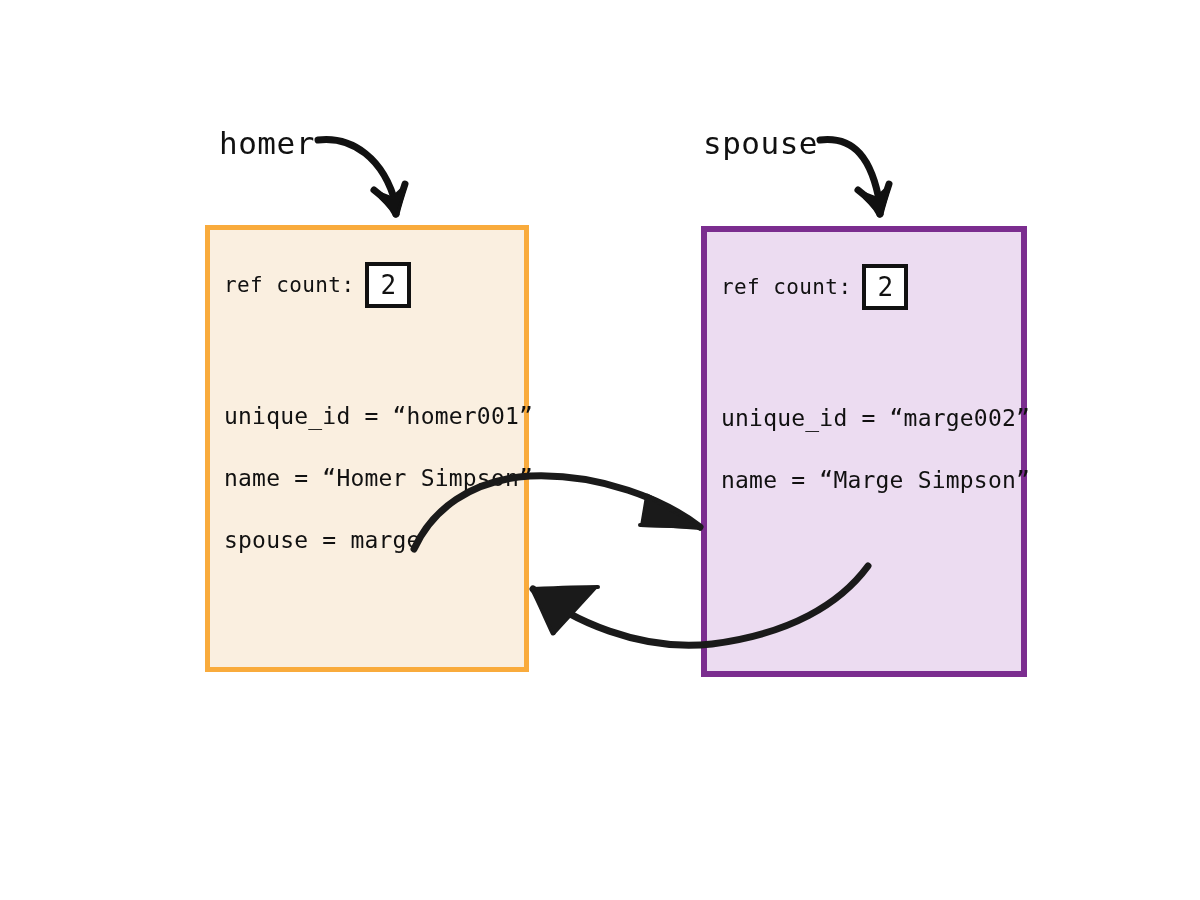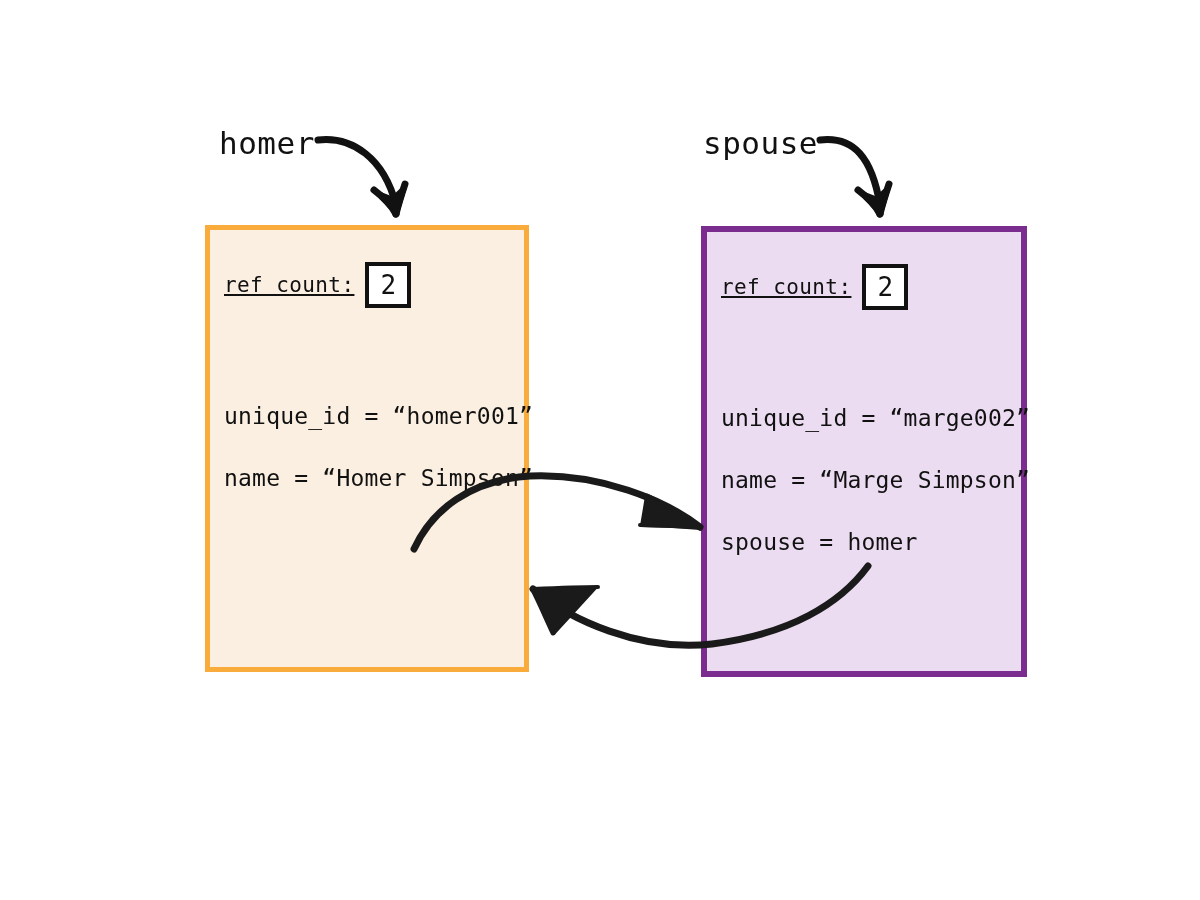--- a/index.html
+++ b/index.html
@@ -66,21 +66,20 @@
     display: flex;
     align-items: center;
     height: 46px;
   }
   .refcount-label {
     font-family: "DejaVu Sans Mono", "Liberation Mono", monospace;
     font-size: 21px;
     color: #111111;
     letter-spacing: 0.4px;
     white-space: nowrap;
-    text-decoration: underline;
   }
   .refcount-value-box {
     margin-left: 11px;
     width: 46px;
     height: 46px;
     background: #ffffff;
     border: 4px solid #111111;
     box-sizing: border-box;
     display: flex;
     align-items: center;
@@ -131,34 +130,34 @@
   <div class="obj-box" id="box-homer">
     <div class="refcount-row">
       <span class="refcount-label">ref count:</span>
       <span class="refcount-value-box">
         <span class="refcount-value">2</span>
       </span>
     </div>
     <div class="attrs">
       <div class="attr-line">unique_id = “homer001”</div>
       <div class="attr-line">name = “Homer Simpson”</div>
+      <div class="attr-line">spouse = marge</div>
     </div>
   </div>
 
   <div class="obj-box" id="box-marge">
     <div class="refcount-row">
       <span class="refcount-label">ref count:</span>
       <span class="refcount-value-box">
         <span class="refcount-value">2</span>
       </span>
     </div>
     <div class="attrs">
       <div class="attr-line">unique_id = “marge002”</div>
       <div class="attr-line">name = “Marge Simpson”</div>
-      <div class="attr-line">spouse = homer</div>
     </div>
   </div>
 
   <svg class="arrow-layer" viewBox="0 0 1200 900">
 
     <g>
       <path d="M 318 140 C 352 136 384 158 396 205" fill="none" stroke="#111111" stroke-width="7" stroke-linecap="round" stroke-linejoin="round"></path>
       <path d="M 374 190 C 382 196 390 203 396 214" fill="none" stroke="#111111" stroke-width="7" stroke-linecap="round"></path>
       <path d="M 396 214 C 399 202 402 193 405 184" fill="none" stroke="#111111" stroke-width="7" stroke-linecap="round"></path>
       <path d="M 374 191 L 397 215 L 406 185 L 392 198 Z" fill="#111111" stroke="#111111" stroke-width="3" stroke-linejoin="round"></path>

